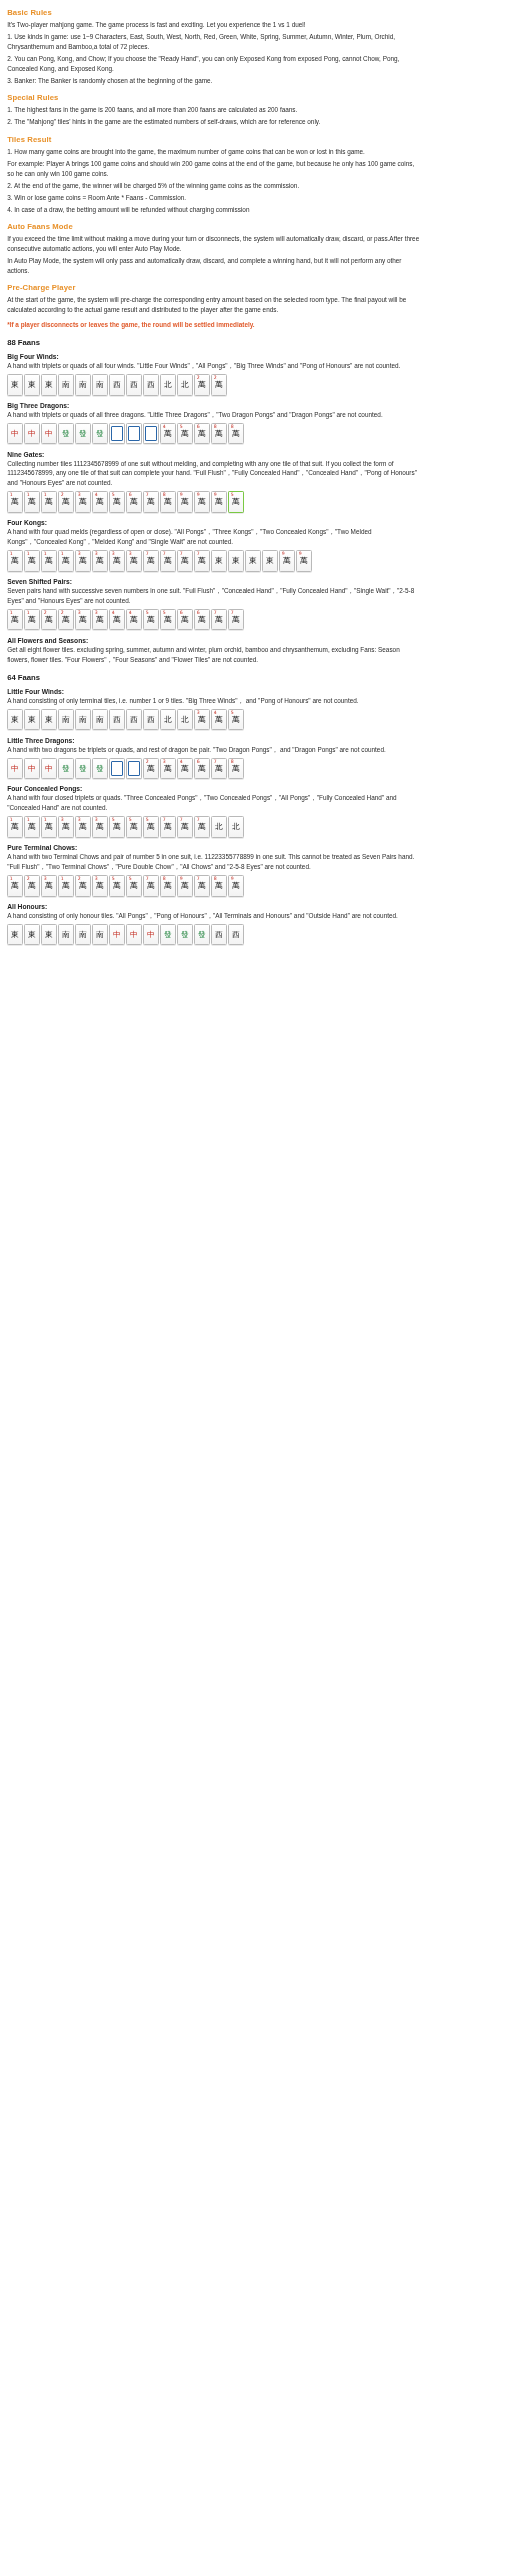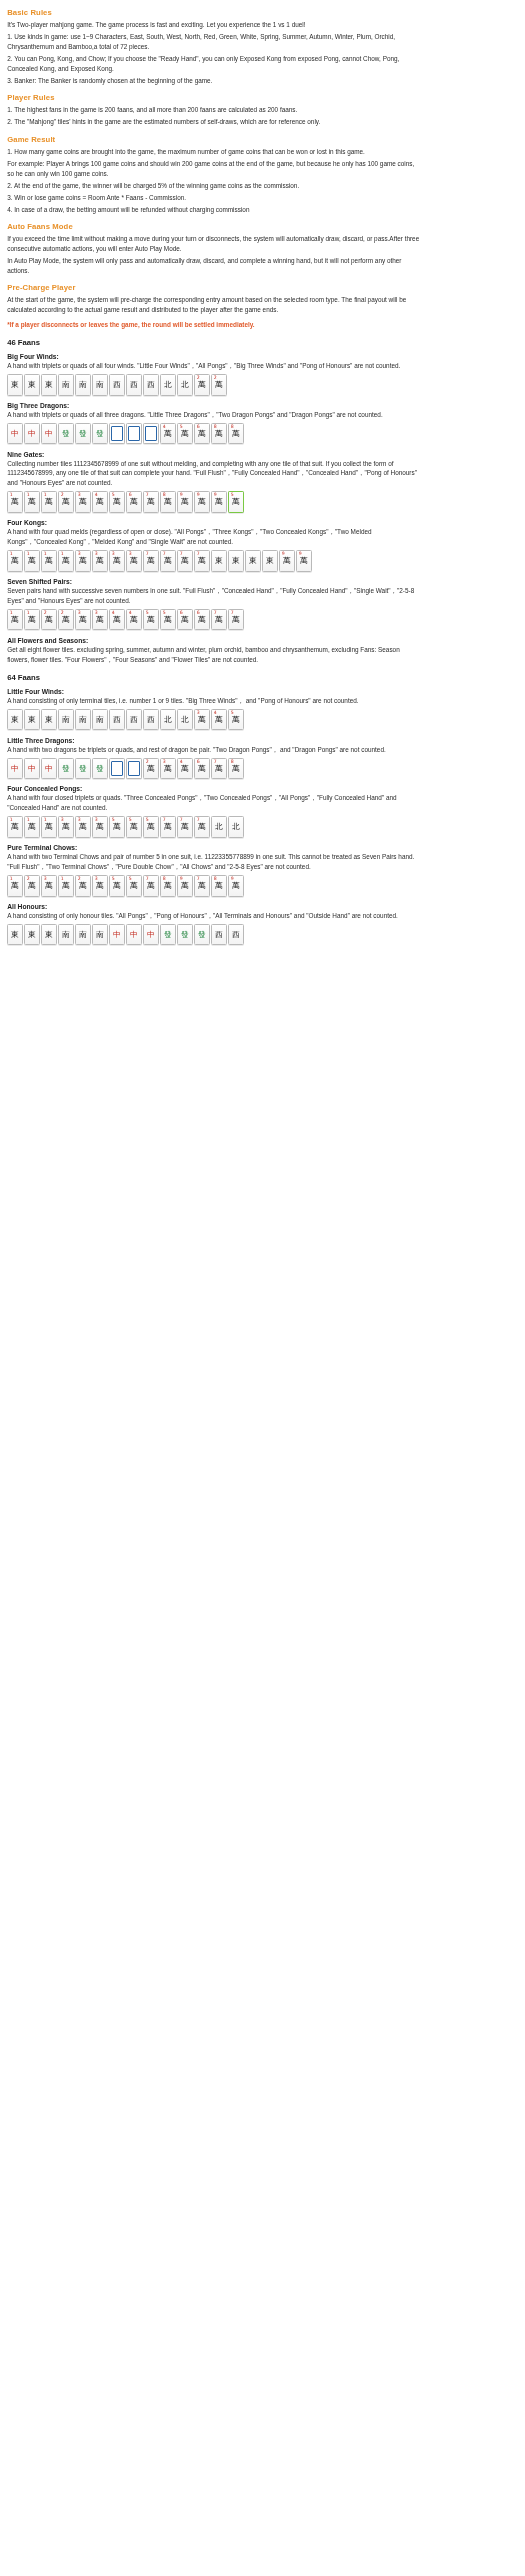--- a/index.html
+++ b/index.html
@@ -103,36 +103,36 @@
 </head>
 <body>
 
 <div class="page">
   <div id="content">
       <div class="sec-title first">Basic Rules</div>
       <p class="body-text">It's Two-player mahjong game. The game process is fast and exciting. Let you experience the 1 vs 1 duel!</p>
       <p class="body-text">1. Use kinds in game: use 1~9 Characters, East, South, West, North, Red, Green, White, Spring, Summer, Autumn, Winter, Plum, Orchid, Chrysanthemum and Bamboo,a total of 72 pieces.</p>
       <p class="body-text">2. You can Pong, Kong, and Chow; If you choose the "Ready Hand", you can only Exposed Kong from exposed Pong, cannot Chow, Pong, Concealed Kong, and Exposed Kong.</p>
       <p class="body-text">3. Banker: The Banker is randomly chosen at the beginning of the game.</p>
-      <div class="sec-title">Player Rules</div>
+      <div class="sec-title">Special Rules</div>
       <p class="body-text">1. The highest fans in the game is 200 faans, and all more than 200 faans are calculated as 200 faans.</p>
       <p class="body-text">2. The "Mahjong" tiles' hints in the game are the estimated numbers of self-draws, which are for reference only.</p>
-      <div class="sec-title">Game Result</div>
+      <div class="sec-title">Tiles Result</div>
       <p class="body-text">1. How many game coins are brought into the game, the maximum number of game coins that can be won or lost in this game.</p>
       <p class="body-text">For example: Player A brings 100 game coins and should win 200 game coins at the end of the game, but because he only has 100 game coins, so he can only win 100 game coins.</p>
       <p class="body-text">2. At the end of the game, the winner will be charged 5% of the winning game coins as the commission.</p>
       <p class="body-text">3. Win or lose game coins = Room Ante * Faans - Commission.</p>
       <p class="body-text">4. In case of a draw, the betting amount will be refunded without charging commission</p>
       <div class="sec-title">Auto Faans Mode</div>
       <p class="body-text">If you exceed the time limit without making a move during your turn or disconnects, the system will automatically draw, discard, or pass.After three consecutive automatic actions, you will enter Auto Play Mode.</p>
       <p class="body-text">In Auto Play Mode, the system will only pass and automatically draw, discard, and complete a winning hand, but it will not perform any other actions.</p>
       <div class="sec-title">Pre-Charge Player</div>
       <p class="body-text">At the start of the game, the system will pre-charge the corresponding entry amount based on the selected room type. The final payout will be calculated according to the actual game result and distributed to the player after the game ends.</p>
       <p class="warn-text">*If a player disconnects or leaves the game, the round will be settled immediately.</p>
-      <div class="fan-head">46 Faans</div>
+      <div class="fan-head">88 Faans</div>
       <div class="fan-name">Big Four Winds:</div>
       <div class="fan-desc">A hand with triplets or quads of all four winds.  "Little Four Winds"，"All Pongs"，"Big Three Winds"  and  "Pong of Honours"  are not counted.</div>
       <div class="tile-row">
         <div class="tile">
           <span class="glyph">東</span>
         </div>
         <div class="tile">
           <span class="glyph">東</span>
         </div>
         <div class="tile">

